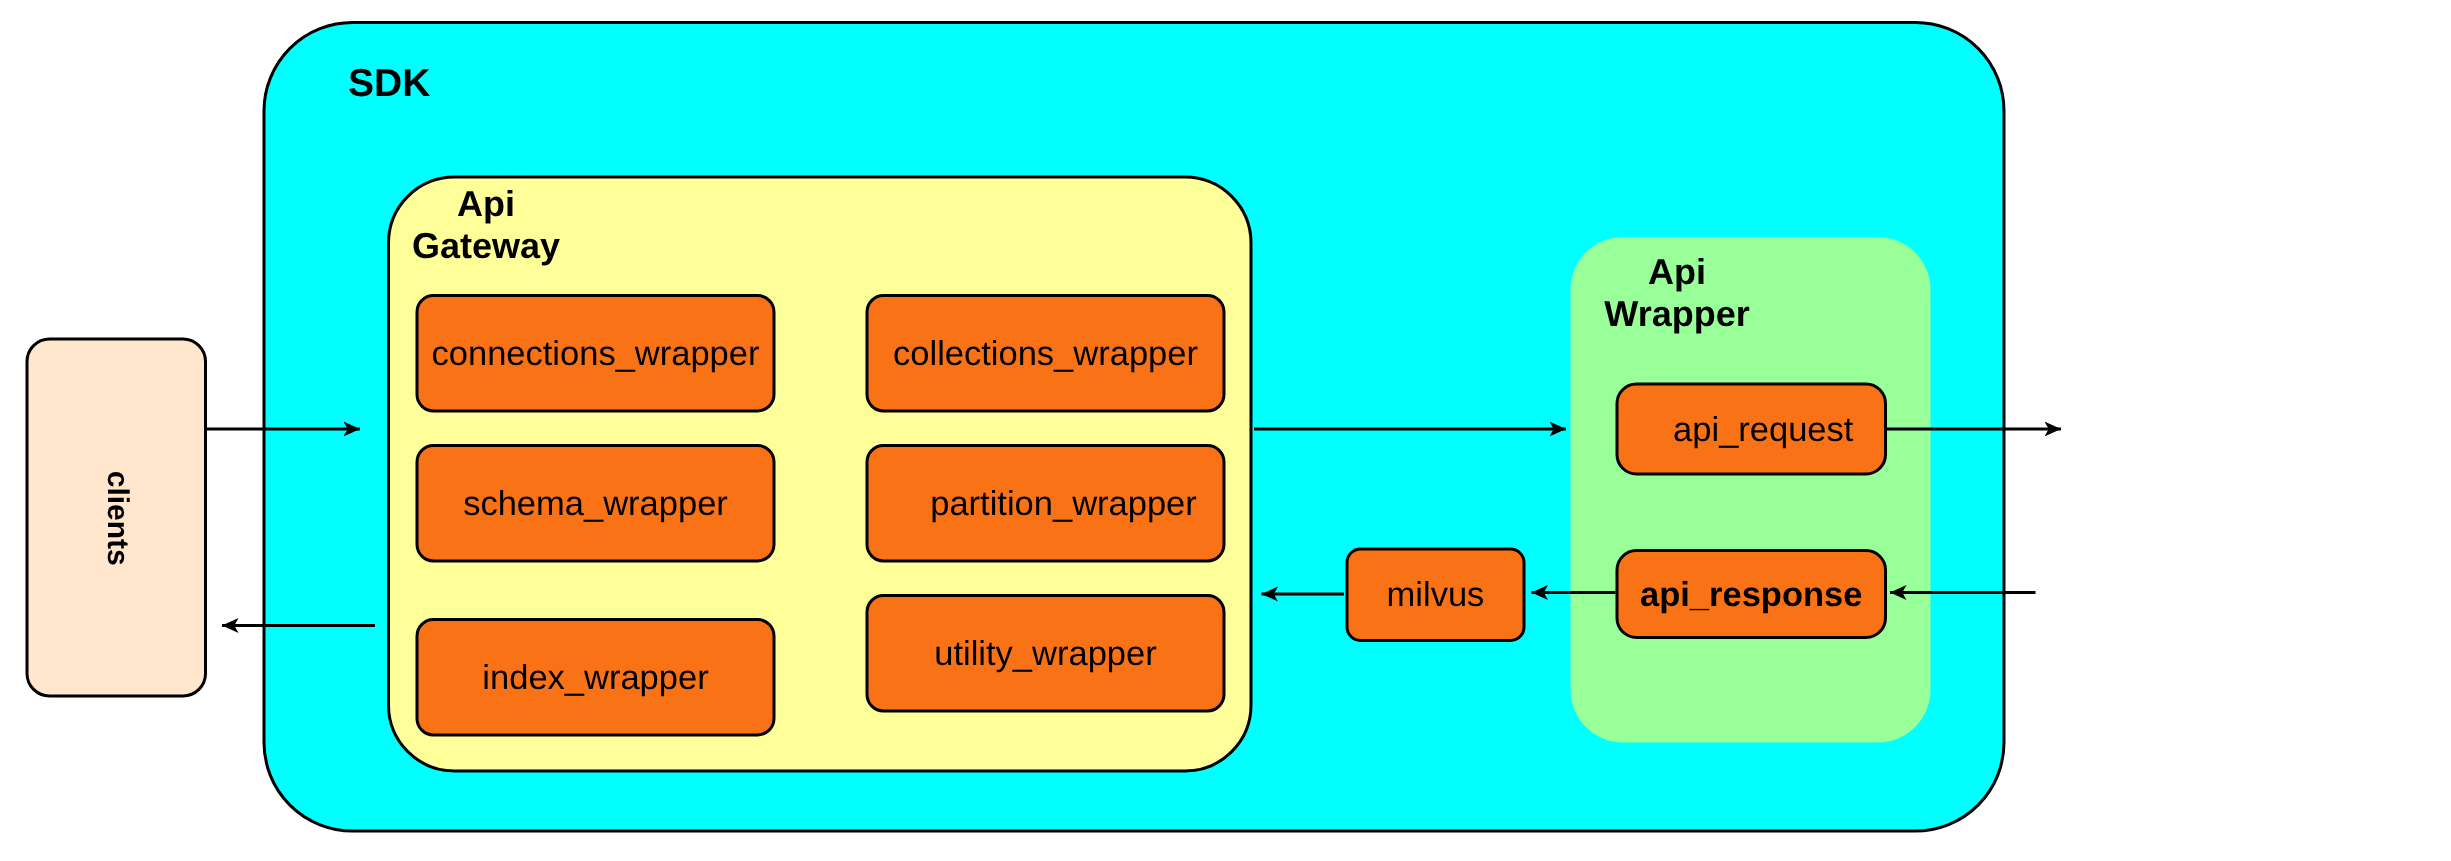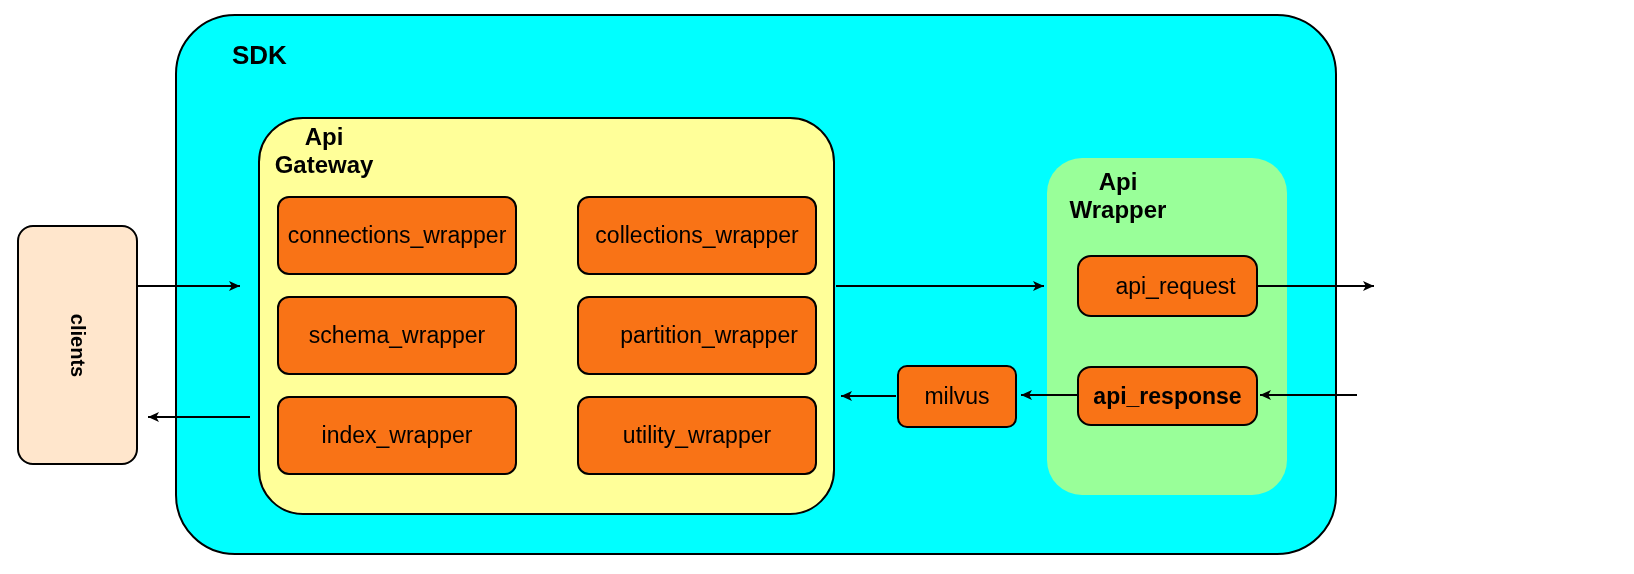--- a/index.html
+++ b/index.html
@@ -30,21 +30,21 @@
                    text-align:center; font-size:24px; font-weight:bold; line-height:28px; }
 
   
   .wbox { background:#f97316; border:2px solid #000; border-radius:12px;
           display:flex; align-items:center; justify-content:center;
           font-size:23px; }
   .b0 { left:277px; top:196px; width:240px; height:79px; }
   .b1 { left:577px; top:196px; width:240px; height:79px;text-align:right; }
   .b2 { left:277px; top:296px; width:240px; height:79px; }
   .b3 { left:577px; top:296px; width:240px; height:79px;padding-left:24px; }
-  .b4 { left:277px; top:396px; width:240px; height:79px; }
+  .b4 { left:277px; top:412px; width:240px; height:79px; }
   .b5 { left:577px; top:396px; width:240px; height:79px; }
 
   
   .checker { left:897px; top:365px; width:120px; height:63px; border-radius:10px; }
 
   
   .api-gateway { left:1047px; top:158px; width:240px; height:337px;
                  background:#99FF99; border:none; border-radius:35px; }
   .gateway-label { position:absolute; left:-39px; top:10px; width:220px;
                    text-align:center; font-size:24px; font-weight:bold; line-height:28px; }

